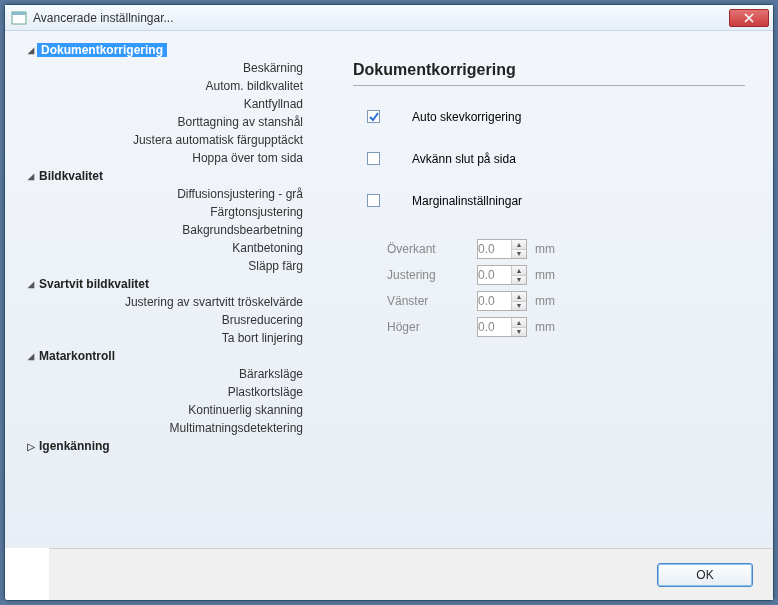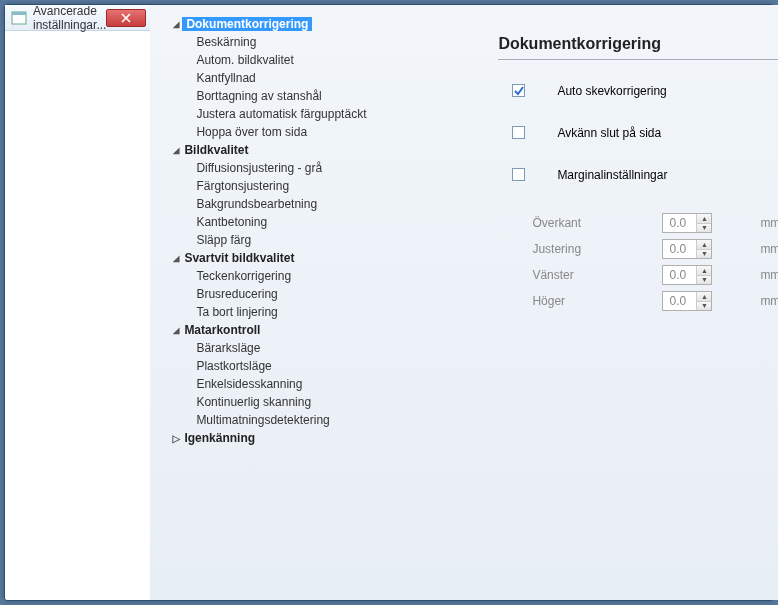--- a/index.html
+++ b/index.html
@@ -17,21 +17,21 @@
     position: absolute;
     left: 4px;
     top: 4px;
     width: 770px;
     height: 597px;
     background: #ffffff;
     border: 1px solid #2b506f;
     border-radius: 3px;
     box-shadow: 0 0 6px rgba(0,0,0,0.3);
     display: flex;
-    flex-direction: row;
+    flex-direction: column;
   }
   .titlebar {
     height: 26px;
     background: linear-gradient(to bottom, #f7fbff, #e6eef7);
     border-bottom: 1px solid #c4d5e6;
     display: flex;
     align-items: center;
     padding: 0 4px 0 6px;
   }
   .title-icon {
@@ -99,20 +99,21 @@
   .tree-label {
     cursor: pointer;
     padding: 0 2px;
   }
   .tree-child {
     padding-left: 32px;
     height: 18px;
     display: flex;
     align-items: center;
     color: #333;
+    justify-content: flex-end;
   }
   .tree-child .tree-label { cursor: pointer; }
   .main-panel {
     flex: 1;
     padding: 20px 20px 0 40px;
   }
   .panel-title {
     font-size: 16px;
     font-weight: bold;
     color: #222;
@@ -141,36 +142,35 @@
   .cb.checked svg { display: block; }
   .cb svg { display: none; width: 10px; height: 10px; }
   .margin-group {
     padding-left: 34px;
   }
   .margin-row {
     display: flex;
     align-items: center;
     height: 26px;
     color: #888;
-    gap: 40px;
   }
   .margin-label {
     width: 90px;
   }
   .spinner {
     width: 50px;
     height: 20px;
     border: 1px solid #b0b0b0;
     background: #fff;
     display: flex;
     margin-right: 8px;
   }
   .spinner-value {
     flex: 1;
-    text-align: center;
+    text-align: left;
     padding-right: 4px;
     line-height: 18px;
     color: #888;
   }
   .spinner-btns {
     width: 15px;
     display: flex;
     flex-direction: column;
     border-left: 1px solid #ccc;
   }
@@ -274,40 +274,37 @@
           <span class="tree-label">Kantbetoning</span>
         </div>
         <div class="tree-child">
           <span class="tree-label">Släpp färg</span>
         </div>
         <div class="tree-item header">
           <span class="tree-arrow" style="font-size: 8px;">◢</span>
           <span class="tree-label">Svartvit bildkvalitet</span>
         </div>
         <div class="tree-child">
-          <span class="tree-label">Teckenkorrigering</span>
+          <span class="tree-label">Justering av svartvitt tröskelvärde</span>
         </div>
         <div class="tree-child">
           <span class="tree-label">Brusreducering</span>
         </div>
         <div class="tree-child">
           <span class="tree-label">Ta bort linjering</span>
         </div>
         <div class="tree-item header">
           <span class="tree-arrow" style="font-size: 8px;">◢</span>
           <span class="tree-label">Matarkontroll</span>
         </div>
         <div class="tree-child">
           <span class="tree-label">Bärarksläge</span>
         </div>
         <div class="tree-child">
           <span class="tree-label">Plastkortsläge</span>
-        </div>
-        <div class="tree-child">
-          <span class="tree-label">Enkelsidesskanning</span>
         </div>
         <div class="tree-child">
           <span class="tree-label">Kontinuerlig skanning</span>
         </div>
         <div class="tree-child">
           <span class="tree-label">Multimatningsdetektering</span>
         </div>
         <div class="tree-item header">
           <span class="tree-arrow">▷</span>
           <span class="tree-label">Igenkänning</span>

